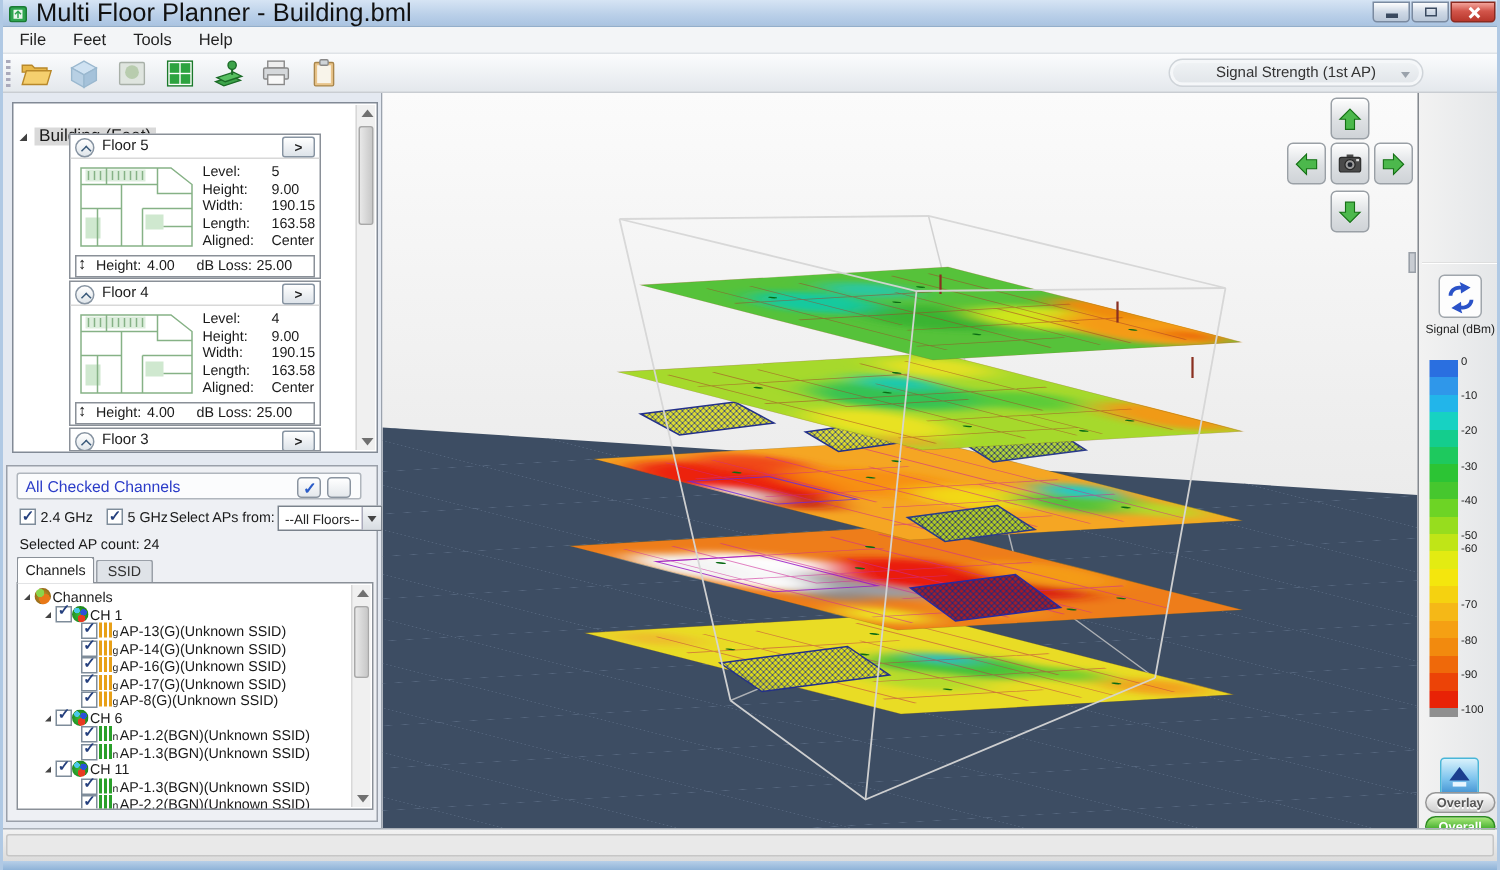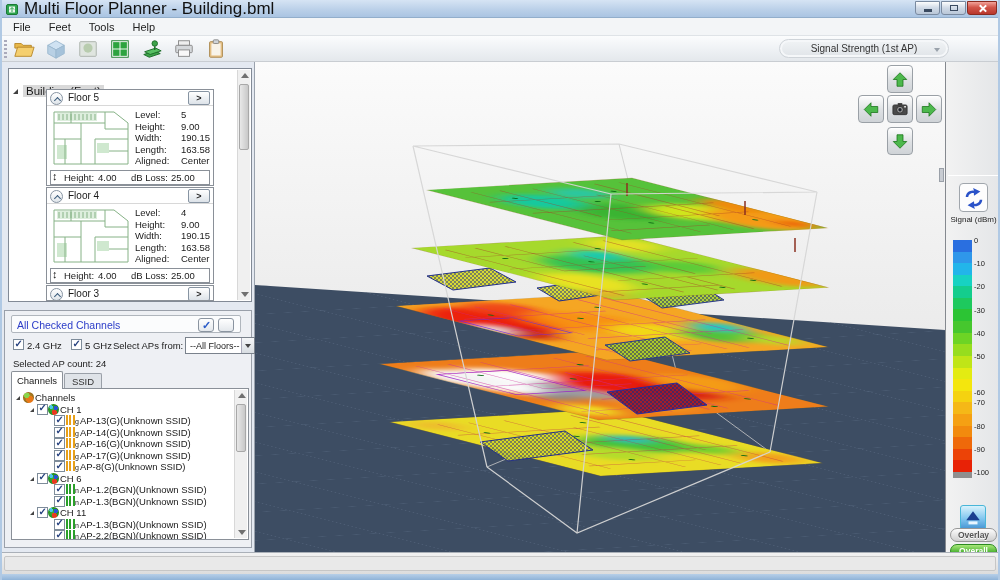--- a/index.html
+++ b/index.html
@@ -611,21 +611,21 @@
     </svg>
   </div>
   <div class="sb-label">Signal (dBm)</div>
   <div class="legend-bar"></div>
   <span class="tick" style="top:174px;">0</span>
   <span class="tick" style="top:197px;">-10</span>
   <span class="tick" style="top:220px;">-20</span>
   <span class="tick" style="top:244px;">-30</span>
   <span class="tick" style="top:267px;">-40</span>
   <span class="tick" style="top:290px;">-50</span>
-  <span class="tick" style="top:326px;">-60</span>
+  <span class="tick" style="top:299px;">-60</span>
   <span class="tick" style="top:336px;">-70</span>
   <span class="tick" style="top:360px;">-80</span>
   <span class="tick" style="top:383px;">-90</span>
   <span class="tick" style="top:406px;">-100</span>
   <div class="topview-btn">
     <svg width="18" height="18" viewBox="0 0 24 24">
       <polygon points="12,3 21,15 3,15" fill="#1b3f8f"></polygon>
         <rect x="6" y="16.5" width="12" height="4" fill="#e8f6ff"></rect>
     </svg>
   </div>

